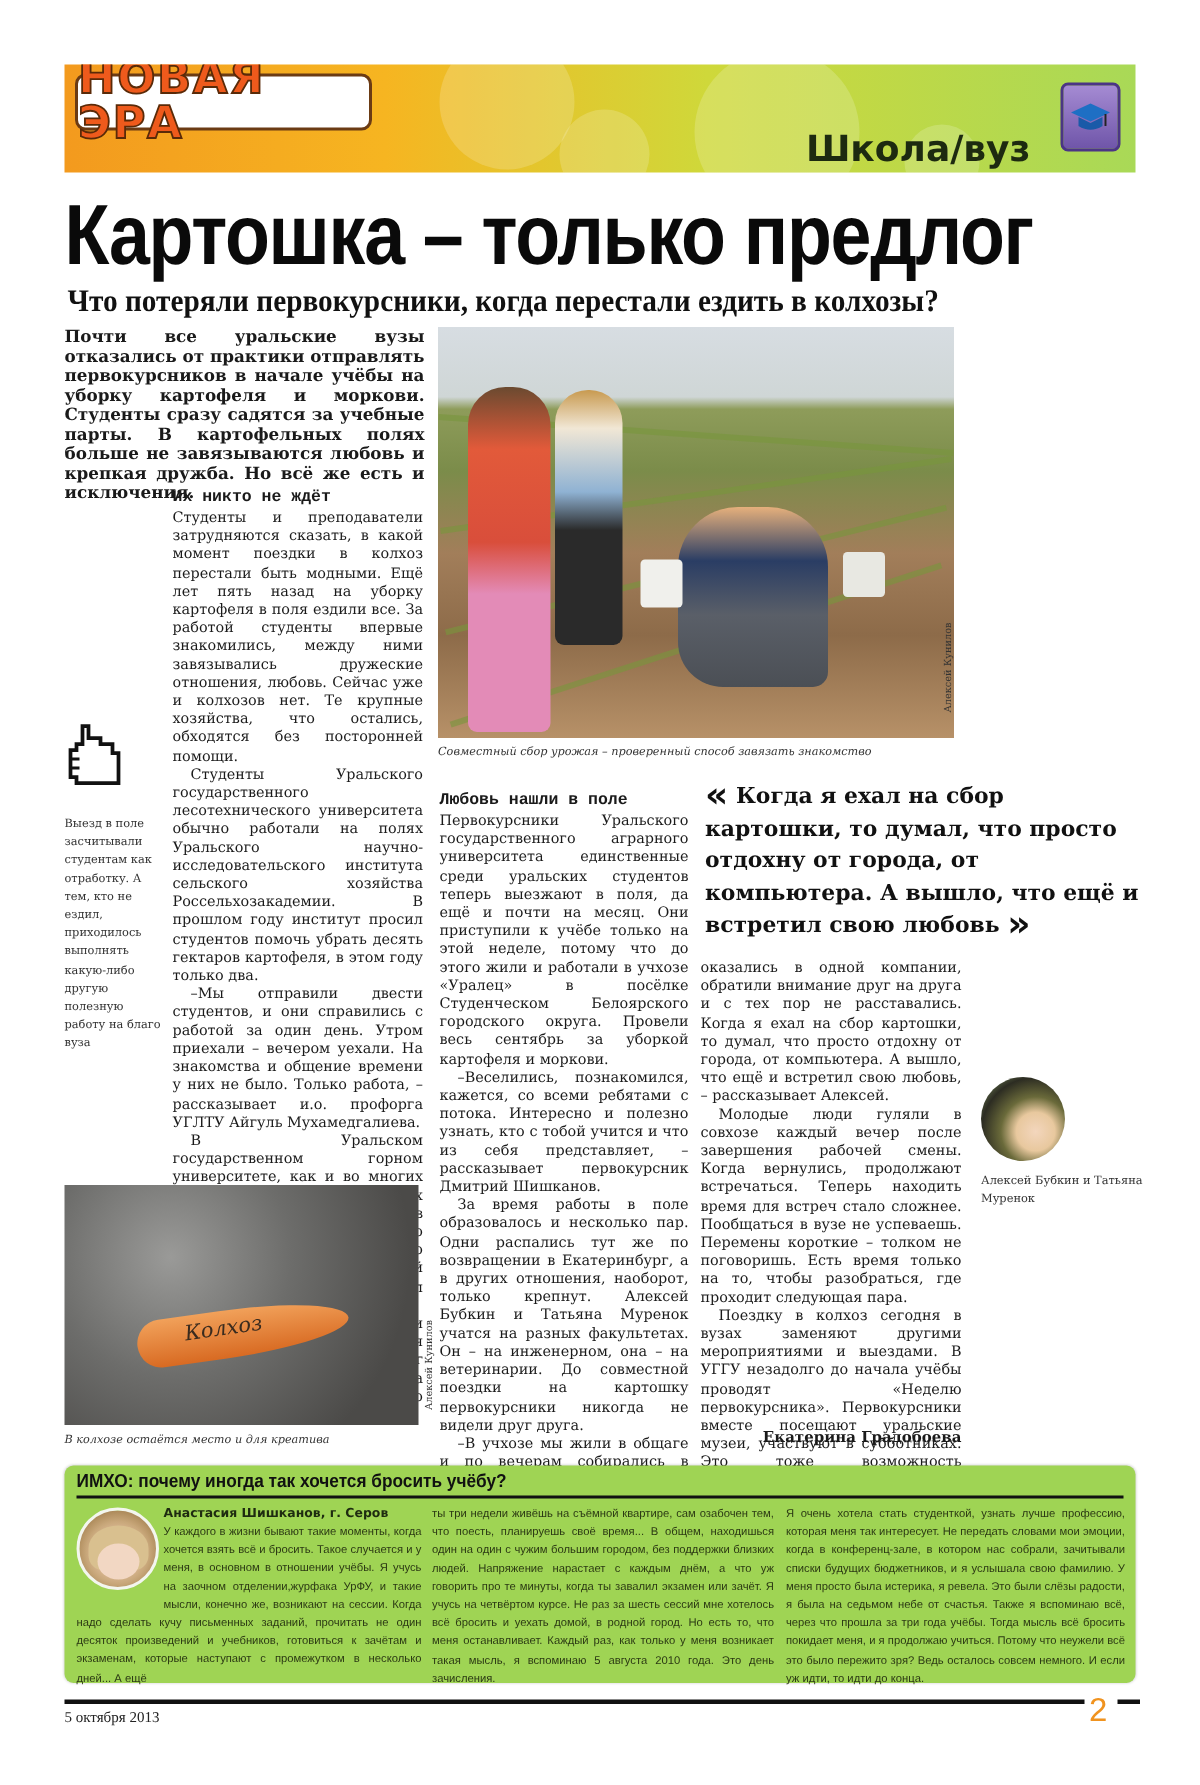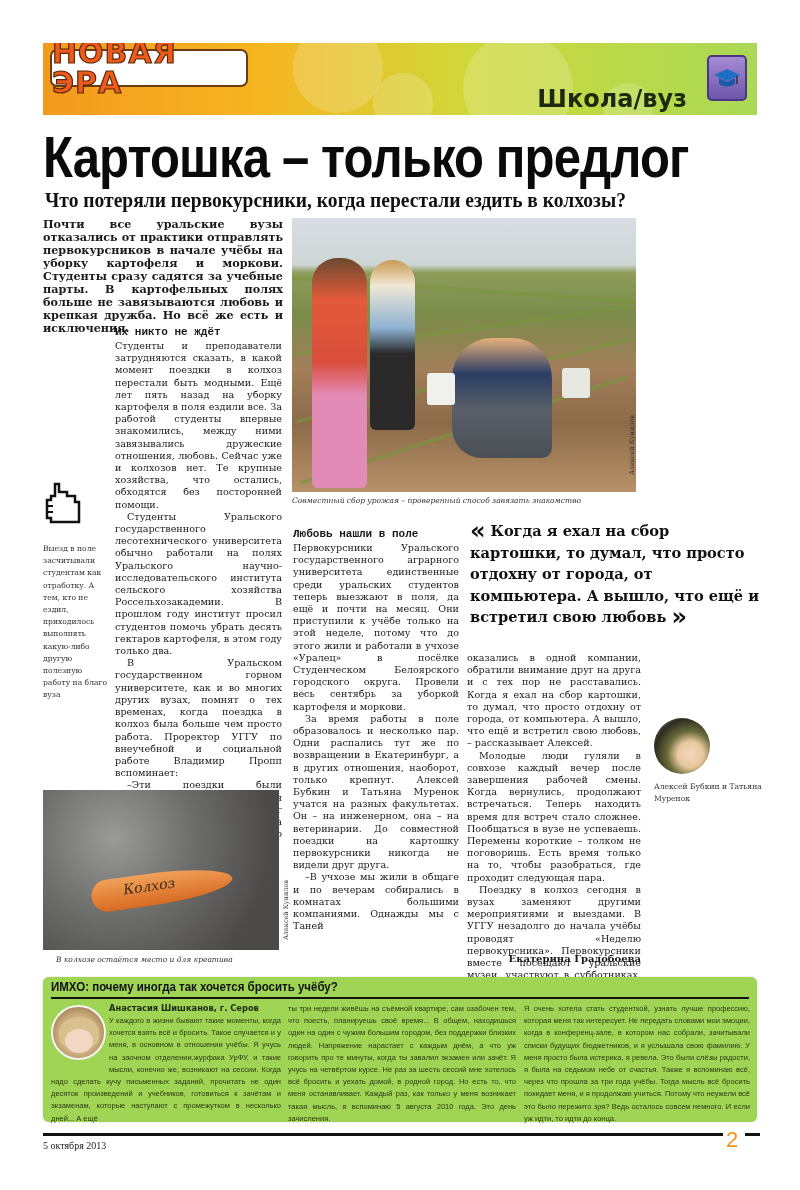--- a/index.html
+++ b/index.html
@@ -28,35 +28,35 @@
   
   .lead { left: 43px; top: 218px; width: 240px; font-family: "DejaVu Serif", serif; font-weight: bold; font-size: 11.2px; line-height: 13px; text-align: justify; hyphens: auto; }
 
   .subhead-small { font-family: Liberation Mono, monospace; font-weight: bold; font-size: 11px; line-height: 14px; margin: 0 0 1px; }
   .col { font-family: "DejaVu Serif", serif; font-size: 9.6px; line-height: 12.2px; text-align: justify; hyphens: auto; }
   .col p { margin: 0; text-indent: 12px; }
   .col p.noindent { text-indent: 0; }
 
   .col1 { left: 115px; top: 325px; width: 167px; }
   .col2 { left: 293px; top: 517px; width: 166px; }
-  .col3 { left: 467px; top: 640px; width: 174px; margin-top: 12px; }
+  .col3 { left: 467px; top: 640px; width: 174px; }
 
   
   .photo-main { left: 292px; top: 218px; width: 344px; height: 274px; overflow: hidden;
     background: linear-gradient(180deg, #d7dde2 0%, #cfd6d6 17%, #8e9c5a 20%, #7b8c4a 35%, #a27e5a 55%, #8d6b49 75%, #b79168 100%); }
   .photo-main .stripe { position: absolute; height: 4px; background: rgba(120,150,60,0.6); }
   .photo-caption { left: 292px; top: 496px; font-family: "DejaVu Serif", serif; font-style: italic; font-size: 7.5px; color: #333; white-space: nowrap; }
   .credit-vert { font-family: "DejaVu Serif", serif; font-size: 6.5px; color: #333; writing-mode: vertical-rl; transform: rotate(180deg); white-space: nowrap; }
 
   .photo-carrot { left: 43px; top: 790px; width: 236px; height: 160px; overflow: hidden;
     background: radial-gradient(circle at 30% 30%, #9a9a98 0%, #6d6d6b 40%, #4b4a48 80%); }
   .carrot { position: absolute; left: 48px; top: 82px; width: 142px; height: 32px; border-radius: 16px 60% 60% 16px / 16px 50% 50% 16px;
     background: linear-gradient(180deg, #f1a15a, #d86a22); transform: rotate(-8deg); }
   .carrot-text { position: absolute; left: 80px; top: 88px; font-family: "DejaVu Serif", serif; font-style: italic; font-size: 14px; color: #3a2b1e; transform: rotate(-8deg); }
-  .carrot-caption { left: 43px; top: 955px; font-family: "DejaVu Serif", serif; font-style: italic; font-size: 7.5px; color: #333; white-space: nowrap; margin-left: 13px; }
+  .carrot-caption { left: 43px; top: 955px; font-family: "DejaVu Serif", serif; font-style: italic; font-size: 7.5px; color: #333; white-space: nowrap; }
 
   
   .thumb { left: 45px; top: 482px; width: 36px; height: 44px; }
   .sidenote { left: 43px; top: 543px; width: 68px; font-family: "DejaVu Serif", serif; font-size: 7.6px; line-height: 12.2px; color: #333; }
 
   
   .pullquote { left: 470px; top: 520px; width: 290px; font-family: "DejaVu Serif", serif; font-weight: bold; font-size: 14.6px; line-height: 21.5px; color: #111; }
   .qmark { font-family: "DejaVu Sans", sans-serif; font-size: 24px; font-weight: bold; line-height: 14px; vertical-align: -3px; }
 
   
@@ -126,37 +126,39 @@
   <div style="position:absolute;left:135px;top:155px;width:28px;height:32px;background:#f0f0ec;border-radius:3px;"></div>
   <div style="position:absolute;left:270px;top:150px;width:28px;height:30px;background:#e8e8e2;border-radius:3px;"></div>
 </div>
 <div class="abs credit-vert" style="left:628px;top:415px;">Алексей Кунилов</div>
 <div class="abs photo-caption">Совместный сбор урожая – проверенный способ завязать знакомство</div>
 
 <div class="abs col col1">
   <div class="subhead-small">Их никто не ждёт</div>
   <p class="noindent">Студенты и преподаватели затрудняются сказать, в какой момент поездки в колхоз перестали быть модными. Ещё лет пять назад на уборку картофеля в поля ездили все. За работой студенты впервые знакомились, между ними завязывались дружеские отношения, любовь. Сейчас уже и колхозов нет. Те крупные хозяйства, что остались, обходятся без посторонней помощи.</p>
   <p>Студенты Уральского государственного лесотехнического университета обычно работали на полях Уральского научно-исследовательского института сельского хозяйства Россельхозакадемии. В прошлом году институт просил студентов помочь убрать десять гектаров картофеля, в этом году только два.</p>
+  <p>–Мы отправили двести студентов, и они справились с работой за один день. Утром приехали – вечером уехали. На знакомства и общение времени у них не было. Только работа, – рассказывает и.о. профорга УГЛТУ Айгуль Мухамедгалиева.</p>
   <p>В Уральском государственном горном университете, как и во многих других вузах, помнят о тех временах, когда поездка в колхоз была больше чем просто работа. Проректор УГГУ по внеучебной и социальной работе Владимир Пропп вспоминает:</p>
   <p>–Эти поездки были полезными для сплочения группы. Студенты видели друг друга в деле. Когда возвращались к учёбе, легко выби-</p>
 </div>
 
 <div class="abs thumb">
   <svg width="36" height="44" viewBox="0 0 36 44">
     <path d="M10 2 L14 2 L14 10 L22 10 L22 14 L30 14 L30 20 L34 20 L34 40 L6 40 L6 36 L2 36 L2 18 L6 18 L6 14 L10 14 Z" fill="none" stroke="#111" stroke-width="2.5"></path>
     <line x1="2" y1="24" x2="8" y2="24" stroke="#111" stroke-width="2"></line>
     <line x1="2" y1="30" x2="8" y2="30" stroke="#111" stroke-width="2"></line>
   </svg>
 </div>
 <div class="abs sidenote">Выезд в поле засчитывали студентам как отработку. А тем, кто не ездил, приходилось выполнять какую-либо другую полезную работу на благо вуза</div>
 
 <div class="abs col col2">
   <div style="height:10px"></div>
   <div class="subhead-small">Любовь нашли в поле</div>
   <p class="noindent">Первокурсники Уральского государственного аграрного университета единственные среди уральских студентов теперь выезжают в поля, да ещё и почти на месяц. Они приступили к учёбе только на этой неделе, потому что до этого жили и работали в учхозе «Уралец» в посёлке Студенческом Белоярского городского округа. Провели весь сентябрь за уборкой картофеля и моркови.</p>
+  <p>–Веселились, познакомился, кажется, со всеми ребятами с потока. Интересно и полезно узнать, кто с тобой учится и что из себя представляет, – рассказывает первокурсник Дмитрий Шишканов.</p>
   <p>За время работы в поле образовалось и несколько пар. Одни распались тут же по возвращении в Екатеринбург, а в других отношения, наоборот, только крепнут. Алексей Бубкин и Татьяна Муренок учатся на разных факультетах. Он – на инженерном, она – на ветеринарии. До совместной поездки на картошку первокурсники никогда не видели друг друга.</p>
   <p>–В учхозе мы жили в общаге и по вечерам собирались в комнатах большими компаниями. Однажды мы с Таней</p>
 </div>
 
 <div class="abs pullquote">
   <span class="qmark">«</span>
   <span>Когда я ехал на сбор картошки, то думал, что просто отдохну от города, от компьютера. А вышло, что ещё и встретил свою любовь</span>
   <span class="qmark">»</span>
 </div>
 

